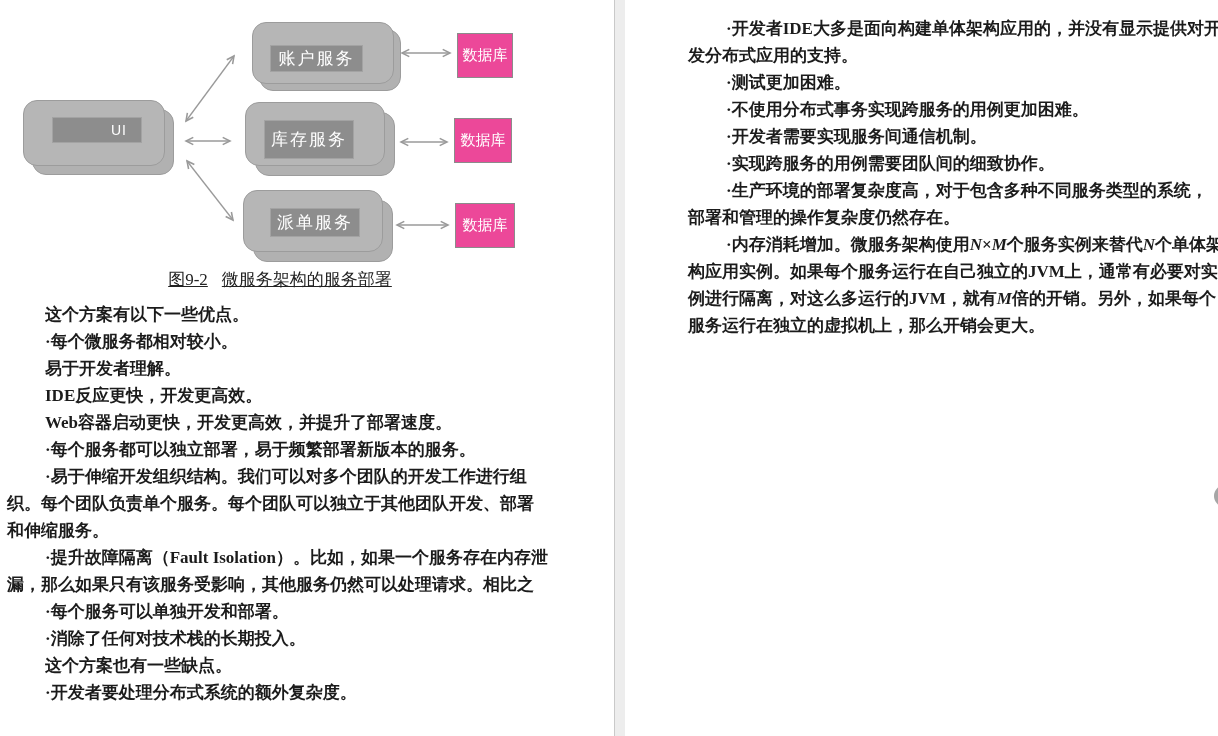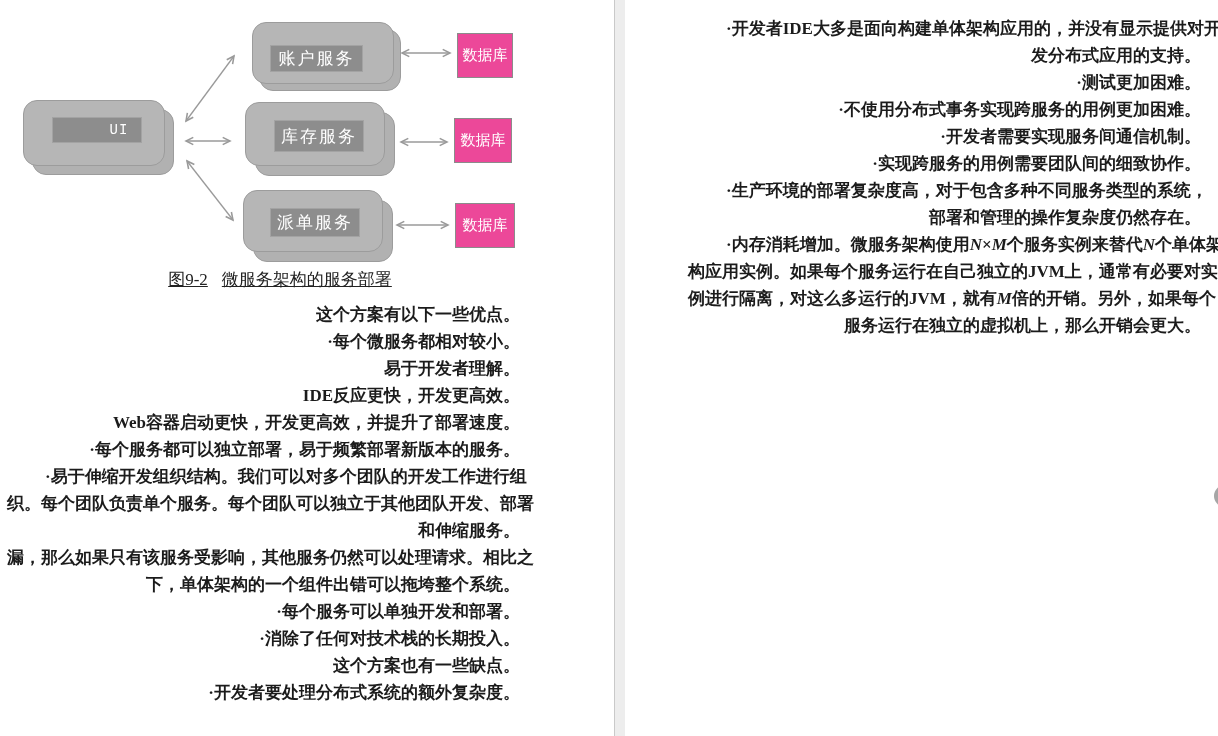--- a/index.html
+++ b/index.html
@@ -8,33 +8,33 @@
   
   .page{position:absolute;top:0;height:736px;background:#ffffff;}
   .page-left{left:0;width:614px;}
   .page-right{left:625px;width:593px;}
   .gutter-line{position:absolute;top:0;left:614px;width:1px;height:736px;background:#c9c9c9;}
   .gutter-band{position:absolute;top:0;left:615px;width:10px;height:736px;background:#ededed;}
   
   .textcol{position:absolute;width:513px;font-weight:bold;}
   .textcol-left{left:7px;top:301px;}
   .textcol-right{left:63px;top:15px;}
-  .line{height:27px;line-height:27px;font-size:17px;white-space:nowrap;text-align:right;}
+  .line{height:27px;line-height:27px;font-size:17px;white-space:nowrap;text-align:left;}
   .line.ind{padding-left:38px;}
   .line.full{text-align:justify;text-align-last:justify;}
   .line i{font-style:italic;}
   
   .figure{position:absolute;left:0;top:0;width:560px;height:300px;}
   .fig-arrows{position:absolute;left:0;top:0;}
   .node{position:absolute;box-sizing:border-box;background:#b6b6b6;border:1px solid #9c9c9c;border-radius:14px;}
   .node.back{background:#b1b1b1;}
   .node-label{position:absolute;box-sizing:border-box;background:#8d8d8d;border:1px solid #a3a3a3;
               color:#ffffff;display:flex;align-items:center;justify-content:center;
               font-size:17px;letter-spacing:2px;}
-  .ui-label{font-family:Liberation Mono, monospace;font-size:14px;letter-spacing:1px;padding-left:44px;}
+  .ui-label{font-family:Liberation Sans, sans-serif;font-size:14px;letter-spacing:1px;padding-left:44px;}
   .db{position:absolute;box-sizing:border-box;background:#ec4899;border:1px solid #8b8b8b;
       color:#ffffff;display:flex;align-items:center;justify-content:center;font-size:15px;}
   .caption{position:absolute;left:0;top:266px;width:560px;height:27px;line-height:27px;
            text-align:center;font-size:17px;color:#222222;text-decoration:underline;}
   .caption .cap-title{margin-left:14px;}
   
   .edge-handle{position:absolute;left:1214px;top:485px;width:22px;height:22px;border-radius:50%;
                background:#a6a6a6;}
 </style>
 </head>
@@ -63,21 +63,21 @@
       <div class="node back" style="left:32px;top:109px;width:142px;height:66px;"></div>
       <div class="node" style="left:23px;top:100px;width:142px;height:66px;"></div>
       <div class="node-label ui-label" style="left:52px;top:117px;width:90px;height:26px;">UI</div>
 
       <div class="node back" style="left:259px;top:29px;width:142px;height:62px;"></div>
       <div class="node" style="left:252px;top:22px;width:142px;height:62px;"></div>
       <div class="node-label" style="left:270px;top:45px;width:93px;height:27px;">账户服务</div>
 
       <div class="node back" style="left:255px;top:112px;width:140px;height:64px;"></div>
       <div class="node" style="left:245px;top:102px;width:140px;height:64px;"></div>
-      <div class="node-label" style="left:274px;top:120px;width:90px;height:32px;">库存服务</div>
+      <div class="node-label" style="left:264px;top:120px;width:90px;height:39px;">库存服务</div>
 
       <div class="node back" style="left:253px;top:200px;width:140px;height:62px;"></div>
       <div class="node" style="left:243px;top:190px;width:140px;height:62px;"></div>
       <div class="node-label" style="left:270px;top:208px;width:90px;height:29px;">派单服务</div>
 
       <div class="db" style="left:457px;top:33px;width:56px;height:45px;">数据库</div>
       <div class="db" style="left:454px;top:118px;width:58px;height:45px;">数据库</div>
       <div class="db" style="left:455px;top:203px;width:60px;height:45px;">数据库</div>
 
       <div class="caption">
@@ -88,22 +88,22 @@
     <div class="textcol textcol-left">
       <div class="line ind">这个方案有以下一些优点。</div>
       <div class="line ind">·每个微服务都相对较小。</div>
       <div class="line ind">易于开发者理解。</div>
       <div class="line ind">IDE反应更快，开发更高效。</div>
       <div class="line ind">Web容器启动更快，开发更高效，并提升了部署速度。</div>
       <div class="line ind">·每个服务都可以独立部署，易于频繁部署新版本的服务。</div>
       <div class="line ind full">·易于伸缩开发组织结构。我们可以对多个团队的开发工作进行组</div>
       <div class="line full">织。每个团队负责单个服务。每个团队可以独立于其他团队开发、部署</div>
       <div class="line">和伸缩服务。</div>
+      <div class="line ind full">·提升故障隔离（Fault Isolation）。比如，如果一个服务存在内存泄</div>
       <div class="line full">漏，那么如果只有该服务受影响，其他服务仍然可以处理请求。相比之</div>
-      <div class="line">下，单体架构的一个组件出错可以拖垮整个系统。</div>
       <div class="line ind">·每个服务可以单独开发和部署。</div>
       <div class="line ind">·消除了任何对技术栈的长期投入。</div>
       <div class="line ind">这个方案也有一些缺点。</div>
       <div class="line ind">·开发者要处理分布式系统的额外复杂度。</div>
     </div>
   </div>
 
   <div class="gutter-line"></div>
   <div class="gutter-band"></div>
 

